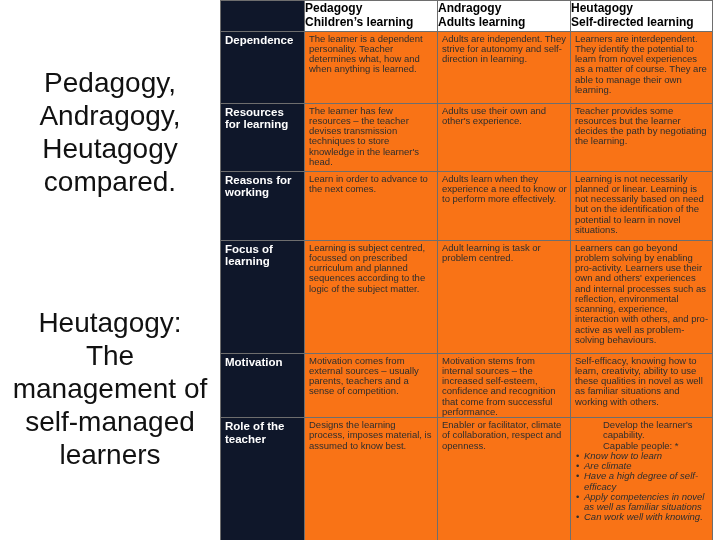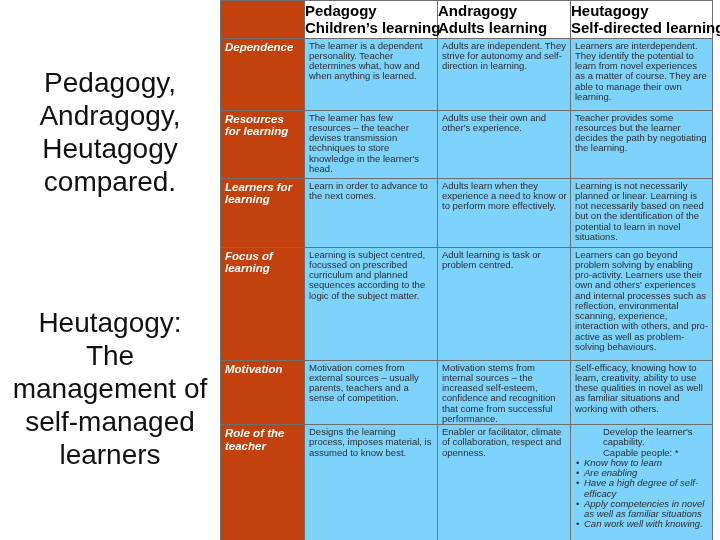--- a/index.html
+++ b/index.html
@@ -56,44 +56,43 @@
 
   tr.hdr { height: 27px; }
   tr.r0 { height: 72px; }
   tr.r1 { height: 68px; }
   tr.r2 { height: 69px; }
   tr.r3 { height: 113px; }
   tr.r4 { height: 62px; }
   tr.r5 { height: 129px; }
 
   th.corner, th.rowlabel {
-    background: #c2410c;
+    background: #0f172a;
     color: #ffffff;
-    font-style: italic;
   }
   th.colhead {
     background: #ffffff;
     color: #000000;
     text-align: center;
     font-weight: bold;
-    font-size: 15px;
+    font-size: 12px;
     line-height: 1.15;
     padding: 1px 0;
   }
   th.colhead div { white-space: nowrap; }
 
   th.rowlabel {
     font-weight: bold;
     font-size: 11.5px;
     line-height: 1.12;
     padding: 2px 3px 0 4px;
   }
 
   td.cell {
-    background: #7dd3fc;
+    background: #f97316;
     color: #2e2e2e;
     font-size: 9.5px;
     line-height: 1.08;
     padding: 2px 3px 0 4px;
   }
 
   td.cell .intro, td.cell .subhead { margin: 0; padding-left: 28px; }
   ul.bullets { list-style: none; margin: 0; padding: 0; }
   ul.bullets li {
     display: flex;
@@ -155,21 +154,21 @@
     </tr>
 
     <tr class="r1">
       <th class="rowlabel">Resources for learning</th>
       <td class="cell">The learner has few resources – the teacher devises transmission techniques to store knowledge in the learner's head.</td>
       <td class="cell">Adults use their own and other's experience.</td>
       <td class="cell">Teacher provides some resources but the learner decides the path by negotiating the learning.</td>
     </tr>
 
     <tr class="r2">
-      <th class="rowlabel">Learners for learning</th>
+      <th class="rowlabel">Reasons for working</th>
       <td class="cell">Learn in order to advance to the next comes.</td>
       <td class="cell">Adults learn when they experience a need to know or to perform more effectively.</td>
       <td class="cell">Learning is not necessarily planned or linear. Learning is not necessarily based on need but on the identification of the potential to learn in novel situations.</td>
     </tr>
 
     <tr class="r3">
       <th class="rowlabel">Focus of learning</th>
       <td class="cell">Learning is subject centred, focussed on prescribed curriculum and planned sequences according to the logic of the subject matter.</td>
       <td class="cell">Adult learning is task or problem centred.</td>
       <td class="cell">Learners can go beyond problem solving by enabling pro-activity. Learners use their own and others' experiences and internal processes such as reflection, environmental scanning, experience, interaction with others, and pro-active as well as problem-solving behaviours.</td>
@@ -189,21 +188,21 @@
       <td class="cell">
         <p class="intro">Develop the learner's capability.</p>
         <p class="subhead">Capable people: *</p>
         <ul class="bullets">
           <li>
             <span class="bullet">•</span>
             <span class="btext">Know how to learn</span>
           </li>
           <li>
             <span class="bullet">•</span>
-            <span class="btext">Are enabling</span>
+            <span class="btext">Are climate</span>
           </li>
           <li>
             <span class="bullet">•</span>
             <span class="btext">Have a high degree of self-efficacy</span>
           </li>
           <li>
             <span class="bullet">•</span>
             <span class="btext">Apply competencies in novel as well as familiar situations</span>
           </li>
           <li>

